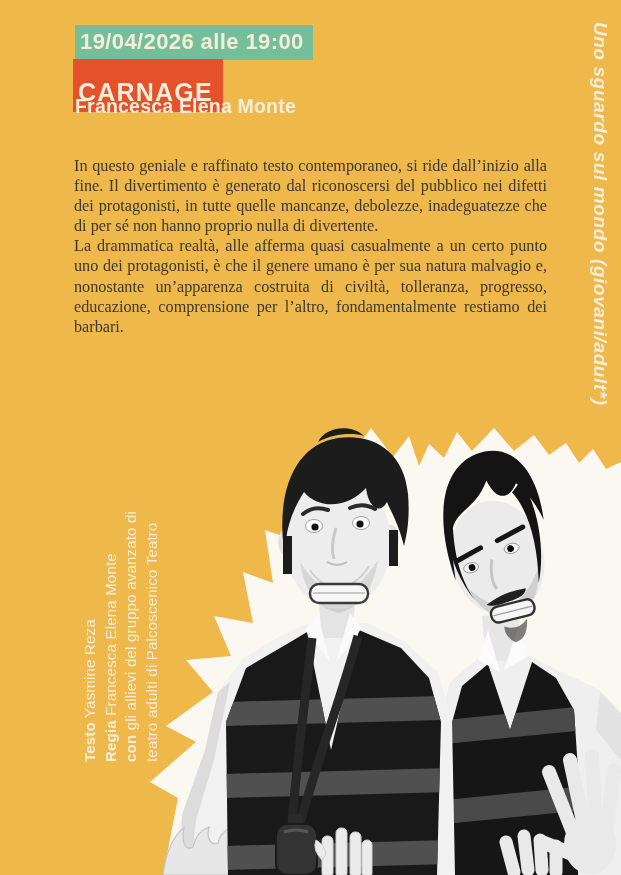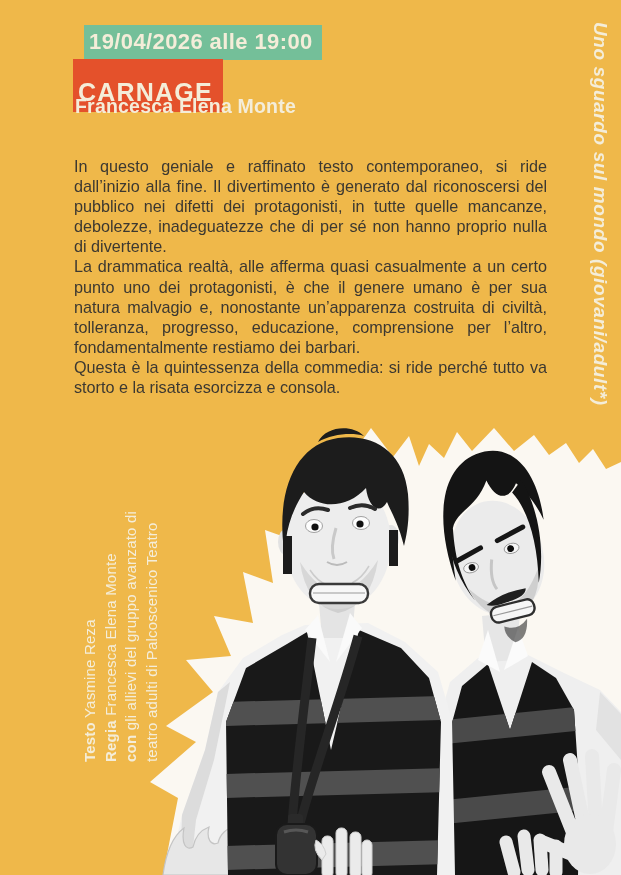--- a/index.html
+++ b/index.html
@@ -12,21 +12,21 @@
   *{margin:0;padding:0;box-sizing:border-box;}
   html,body{width:621px;height:875px;}
   body{
     position:relative;
     width:621px;height:875px;
     background:var(--yellow);
     overflow:hidden;
     font-family:"Liberation Sans",sans-serif;
   }
   .date-badge{
-    position:absolute;left:84px;top:25px;
+    position:absolute;left:75px;top:25px;
     display:inline-block;
     background:var(--teal);
     color:var(--cream);
     font-size:22px;font-weight:bold;letter-spacing:.4px;
     padding:4px 9px 5px 5px;
   }
   .title-badge{
     position:absolute;left:73px;top:59px;
     display:inline-block;
     background:var(--orange);
@@ -38,21 +38,21 @@
     position:absolute;left:75px;top:95px;
     color:var(--cream);
     font-size:19.5px;font-weight:bold;line-height:22px;letter-spacing:.2px;
   }
   .body-copy{
     position:absolute;left:74px;top:156px;width:473px;
     color:var(--ink);
     font-size:16.2px;line-height:20.1px;
     text-align:justify;
   }
-  .body-copy p{margin:0;}
+  .body-copy p{margin:0;font-family:Liberation Serif, serif;}
   .side-label{
     position:absolute;top:22px;right:10px;
     writing-mode:vertical-rl;
     color:var(--cream);
     font-size:19px;font-weight:bold;font-style:italic;letter-spacing:.6px;
     white-space:nowrap;
   }
   .credits-anchor{
     position:absolute;left:80px;top:762px;width:0;height:0;
   }
@@ -74,21 +74,20 @@
 
 <div class="date-badge">19/04/2026 alle 19:00</div>
 <div class="title-badge">CARNAGE</div>
 <div class="subtitle">
   <div>Francesca Elena Monte</div>
 </div>
 
 <div class="body-copy">
   <p>In questo geniale e raffinato testo contemporaneo, si ride dall’inizio alla fine. Il divertimento è generato dal riconoscersi del pubblico nei difetti dei protagonisti, in tutte quelle mancanze, debolezze, inadeguatezze che di per sé non hanno proprio nulla di divertente.</p>
   <p>La drammatica realtà, alle afferma quasi casualmente a un certo punto uno dei protagonisti, è che il genere umano è per sua natura malvagio e, nonostante un’apparenza costruita di civiltà, tolleranza, progresso, educazione, comprensione per l’altro, fondamentalmente restiamo dei barbari.</p>
-  <p>Questa è la quintessenza della commedia: si ride perché tutto va storto e la risata esorcizza e consola.</p>
 </div>
 
 <div class="side-label">Uno sguardo sul mondo (giovani/adult*)</div>
 
 <div class="credits-anchor">
   <div class="credits">
     <div><span class="lead">Testo</span><span> Yasmine Reza</span></div>
     <div><span class="lead">Regia</span><span> Francesca Elena Monte</span></div>
     <div><span class="lead">con</span><span> gli allievi del gruppo avanzato di</span></div>
     <div><span class="lead"></span><span>teatro adulti di Palcoscenico Teatro</span></div>

